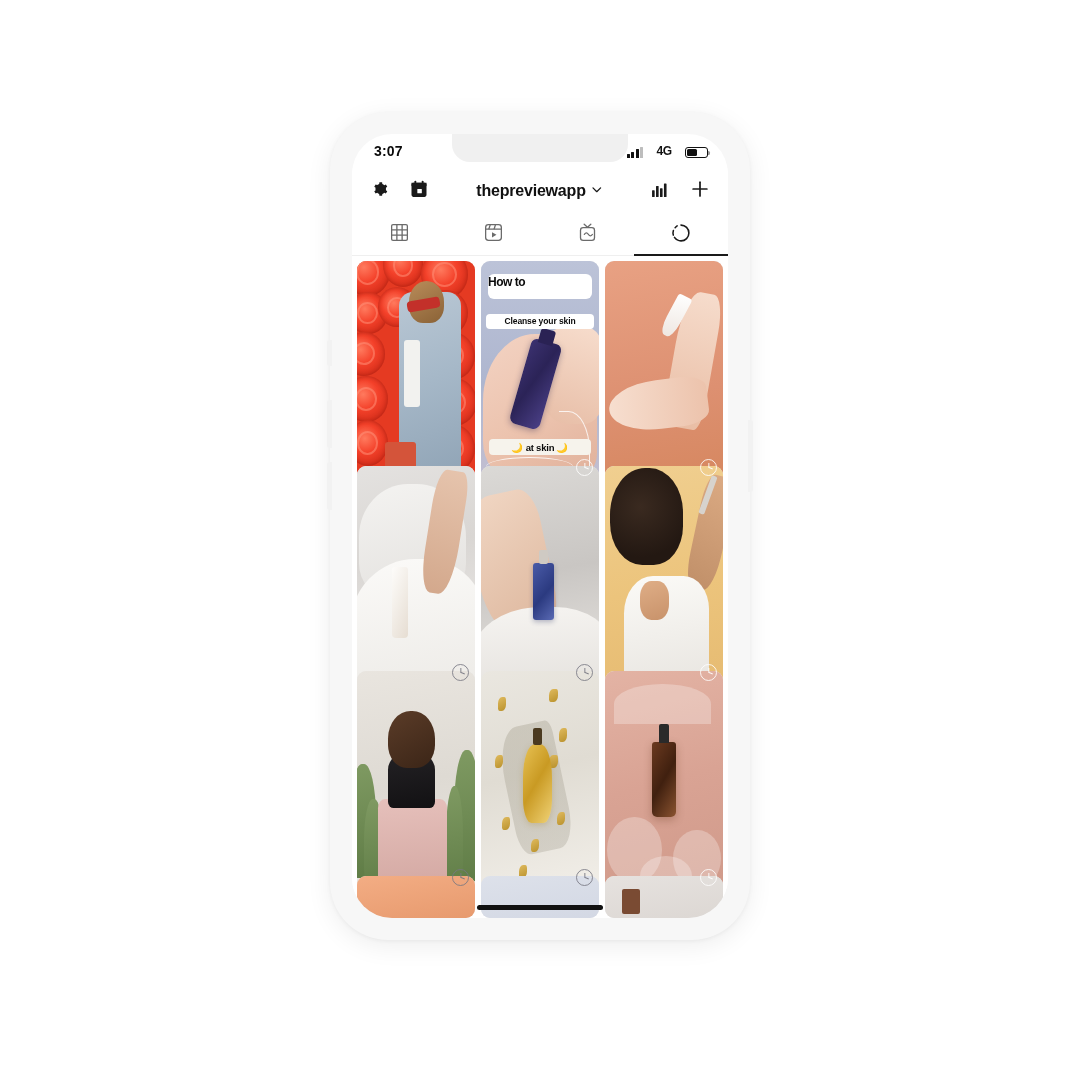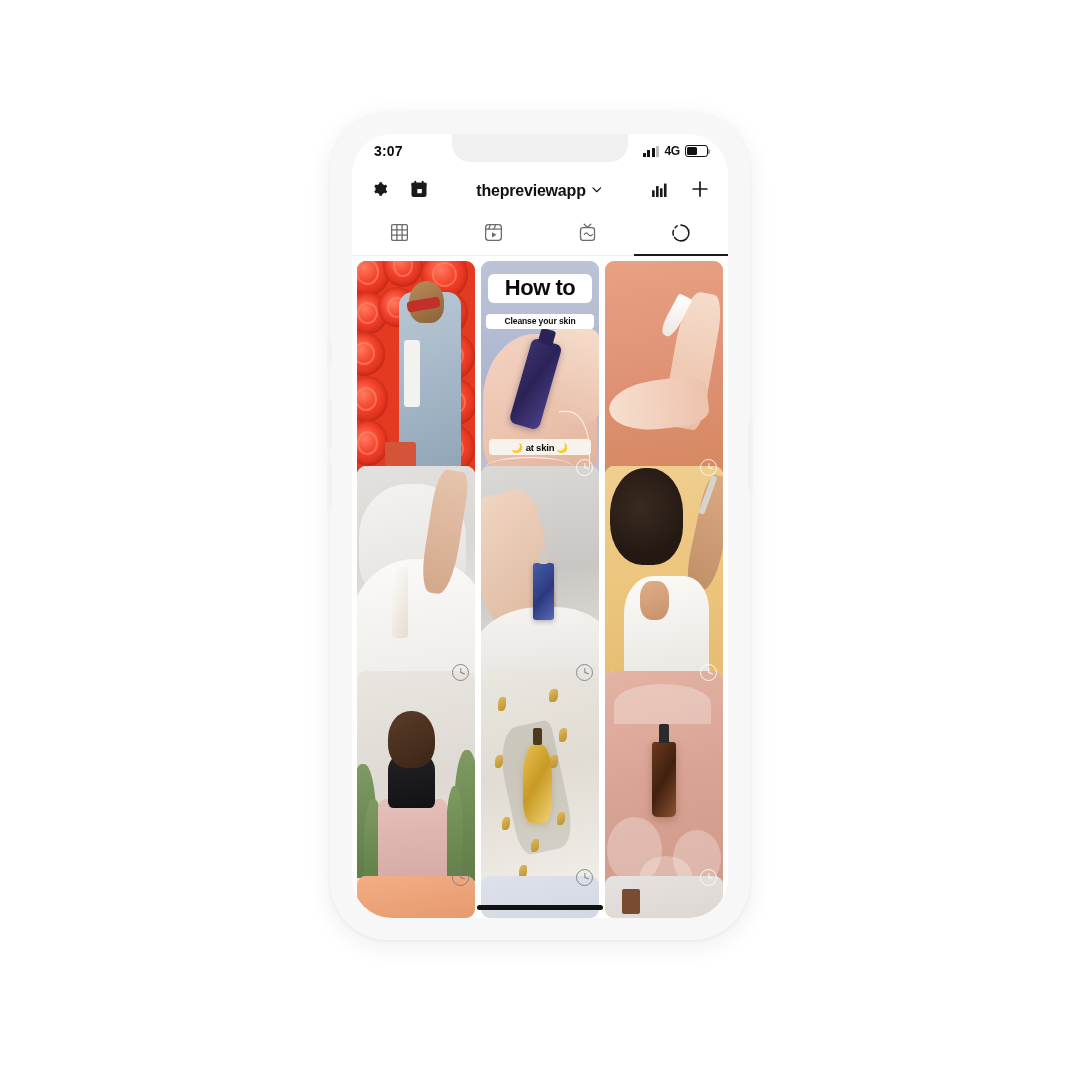--- a/index.html
+++ b/index.html
@@ -95,22 +95,22 @@
     z-index: 50;
   }
   .status-time {
     font-size: 14px;
     font-weight: bold;
     color: #0b0b0b;
     letter-spacing: 0.2px;
   }
   .status-right {
     display: flex;
-    align-items: center;
-    gap: 5px;
+    align-items: flex-end;
+    gap: 13px;
   }
   .signal {
     display: flex;
     align-items: flex-end;
     gap: 1.5px;
     height: 11px;
   }
   .signal i {
     display: block;
     width: 3px;
@@ -312,25 +312,25 @@
   }
 
   
   .howto { background: linear-gradient(180deg,#bcc3d8 0%,#aeb6cf 55%,#c3bfd1 100%); }
   .howto-title {
     position: absolute;
     left: 6%; top: 6%;
     width: 88%;
     background: #fff;
     border-radius: 6px;
-    text-align: center;
-    font-size: 22px;
+    text-align: left;
+    font-size: 12px;
     font-weight: bold;
     color: #0a0a0a;
-    padding: 2px 0 4px;
+    padding: 2px 0 10px;
     letter-spacing: -0.5px;
     line-height: 1.05;
   }
   .howto-sub {
     position: absolute;
     left: 4%; top: 24%;
     width: 92%;
     background: #fff;
     border-radius: 4px;
     text-align: center;

